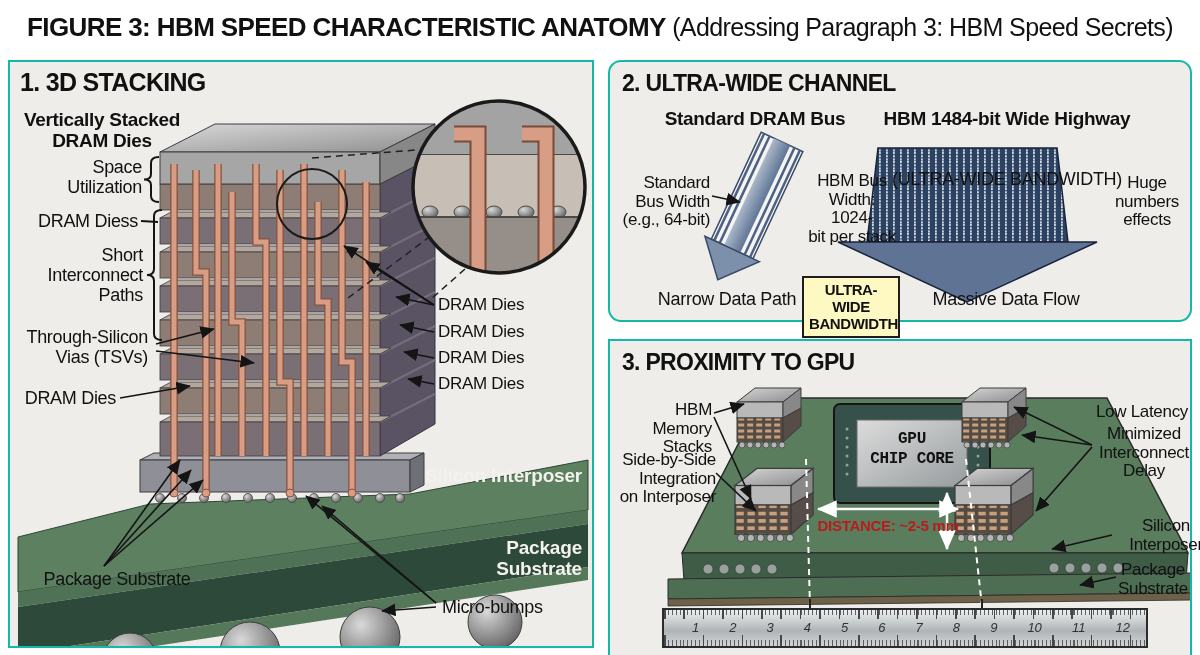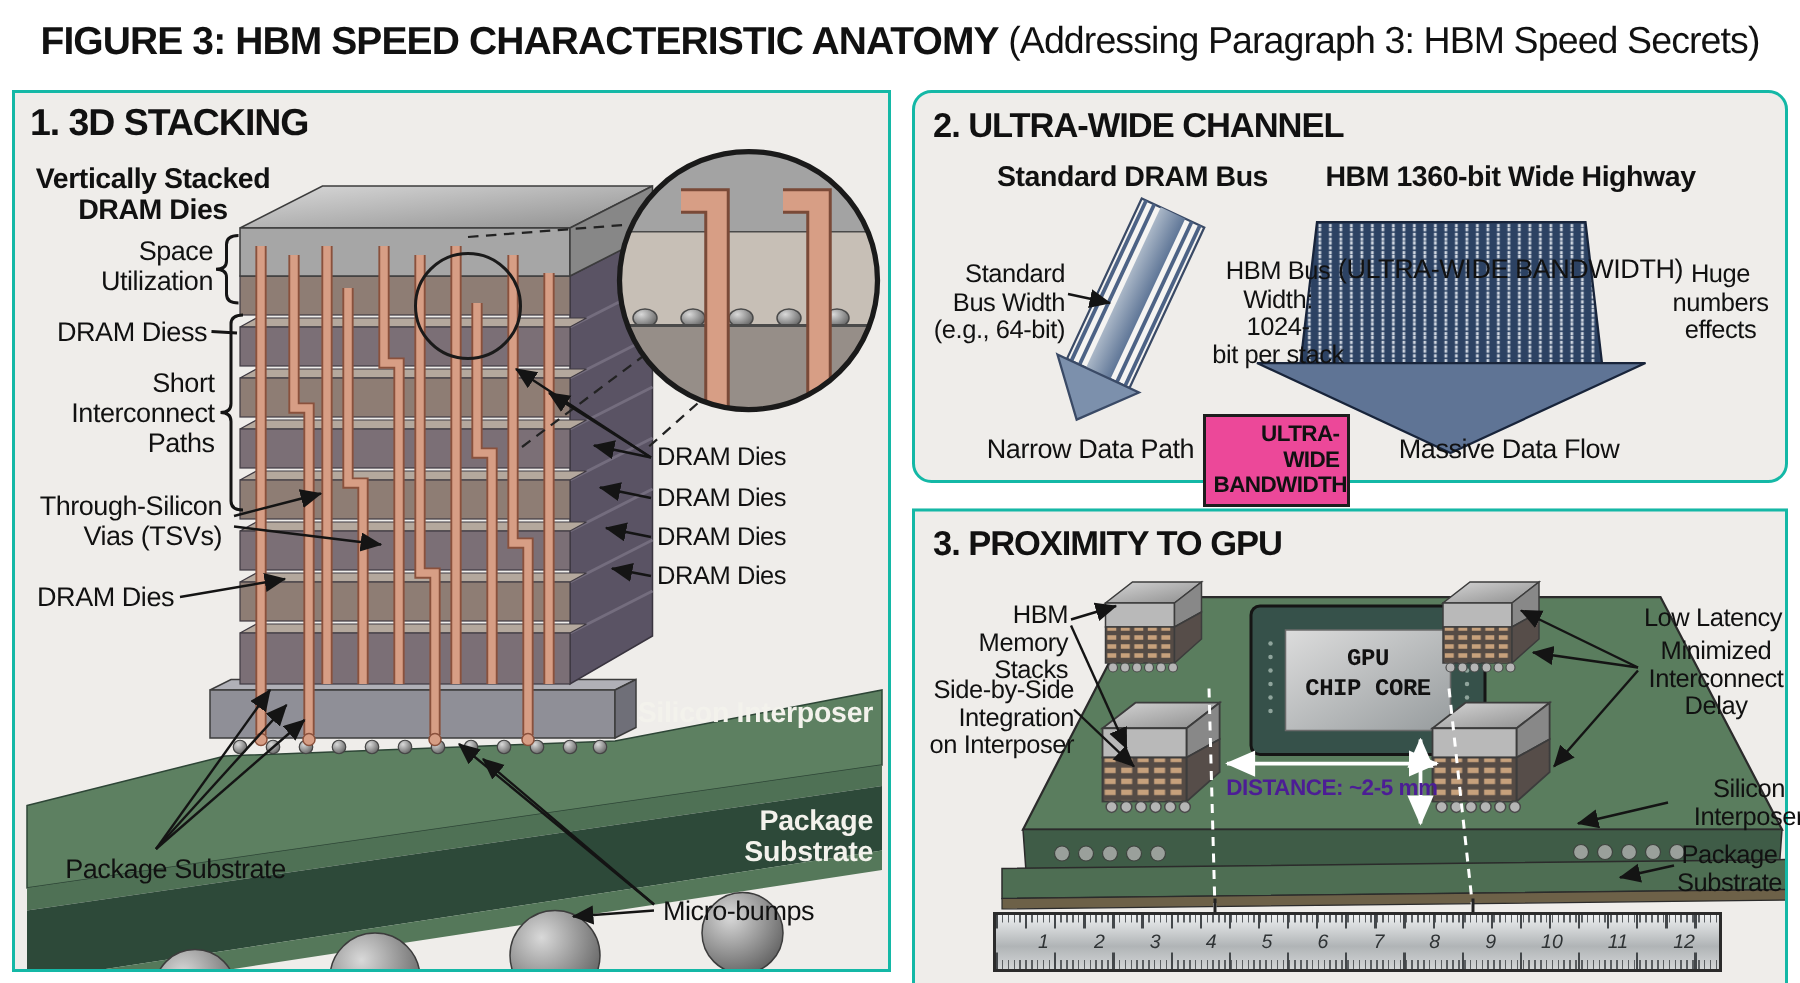--- a/index.html
+++ b/index.html
@@ -11,24 +11,24 @@
   .fig-title .t-normal { font-weight:normal; font-size:25px; white-space:pre; }
   .panel { position:absolute; background:#efedea; border:2px solid #14b8a6; }
   .panel svg { position:absolute; left:0; top:0; }
   .ph { position:absolute; font-weight:bold; letter-spacing:-0.7px; }
   .lab { position:absolute; font-size:18px; line-height:1.1; letter-spacing:-0.3px; }
   .ml { white-space:pre-line; }
   .rt { text-align:right; } .ct { text-align:center; }
   .b { font-weight:bold; }
   .s17 { font-size:17px; } .s19 { font-size:19px; }
   .wt { color:#f3f2ec; font-weight:bold; font-size:19px; letter-spacing:-0.2px; }
-  .badge { position:absolute; background:#ec4899; border:2px solid #1d1d1d; font-weight:bold;
-    font-size:15px; text-align:right; line-height:1.12; padding:4px 5px;
+  .badge { position:absolute; background:#fef9c3; border:2px solid #1d1d1d; font-weight:bold;
+    font-size:15px; text-align:center; line-height:1.12; padding:4px 5px;
     white-space:pre-line; letter-spacing:-0.4px; }
-  .dist { position:absolute; color:#4c1d95; font-weight:bold; font-size:15px;
+  .dist { position:absolute; color:#b91c1c; font-weight:bold; font-size:15px;
     text-align:center; letter-spacing:-0.3px; }
   .gputxt { position:absolute; font-weight:bold; font-size:16px; text-align:center;
     line-height:1.25; letter-spacing:-0.3px; white-space:pre-line; }
   .ruler { position:absolute; background:linear-gradient(#edeff0,#b0b4b6 58%,#d2d5d6);
     border:2px solid #2b2b2b; display:flex; flex-direction:column; justify-content:space-between; }
   .ruler-ticks-top { height:9px;
     background-image:repeating-linear-gradient(90deg,#43474a 0 1.5px,transparent 1.5px 19.4px),
                      repeating-linear-gradient(90deg,#5a5e61 0 1px,transparent 1px 3.9px);
     background-size:100% 9px,100% 5px; background-repeat:no-repeat; background-position:top left; }
   .ruler-ticks-bottom { height:11px;
@@ -268,21 +268,21 @@
     <line x1="102" y1="134" x2="130" y2="140" stroke="#141414" stroke-width="1.6" marker-end="url(#ah2)"></line>
 
     <g>
       <polygon points="268,86 447,86 458,180 257,180" fill="url(#busPat)" stroke="#18243a" stroke-width="1.5"></polygon>
       <polygon points="228,180 487,180 357,240" fill="#5f7495" stroke="#18243a" stroke-width="1.5"></polygon>
     </g>
   </svg>
 
   <h2 class="ph" style="left:12px; top:8px; font-size:23px;">2. ULTRA-WIDE CHANNEL</h2>
   <div class="lab ct b s19" style="left:40px; top:47px; width:210px;">Standard DRAM Bus</div>
-  <div class="lab ct b s19" style="left:232px; top:47px; width:330px;">HBM 1360-bit Wide Highway</div>
+  <div class="lab ct b s19" style="left:232px; top:47px; width:330px;">HBM 1484-bit Wide Highway</div>
   <div class="lab ct" style="left:232px; top:68px; width:330px;margin-top:40px;">(ULTRA-WIDE BANDWIDTH)</div>
   <div class="lab ml rt s17" style="left:8px; top:112px; width:92px;">Standard
 Bus Width
 (e.g., 64-bit)</div>
   <div class="lab ml ct s17" style="left:196px; top:110px; width:92px;">HBM Bus
 Width: 1024-
 bit per stack</div>
   <div class="lab ml ct s17" style="left:494px; top:112px; width:86px;">Huge
 numbers
 effects</div>

